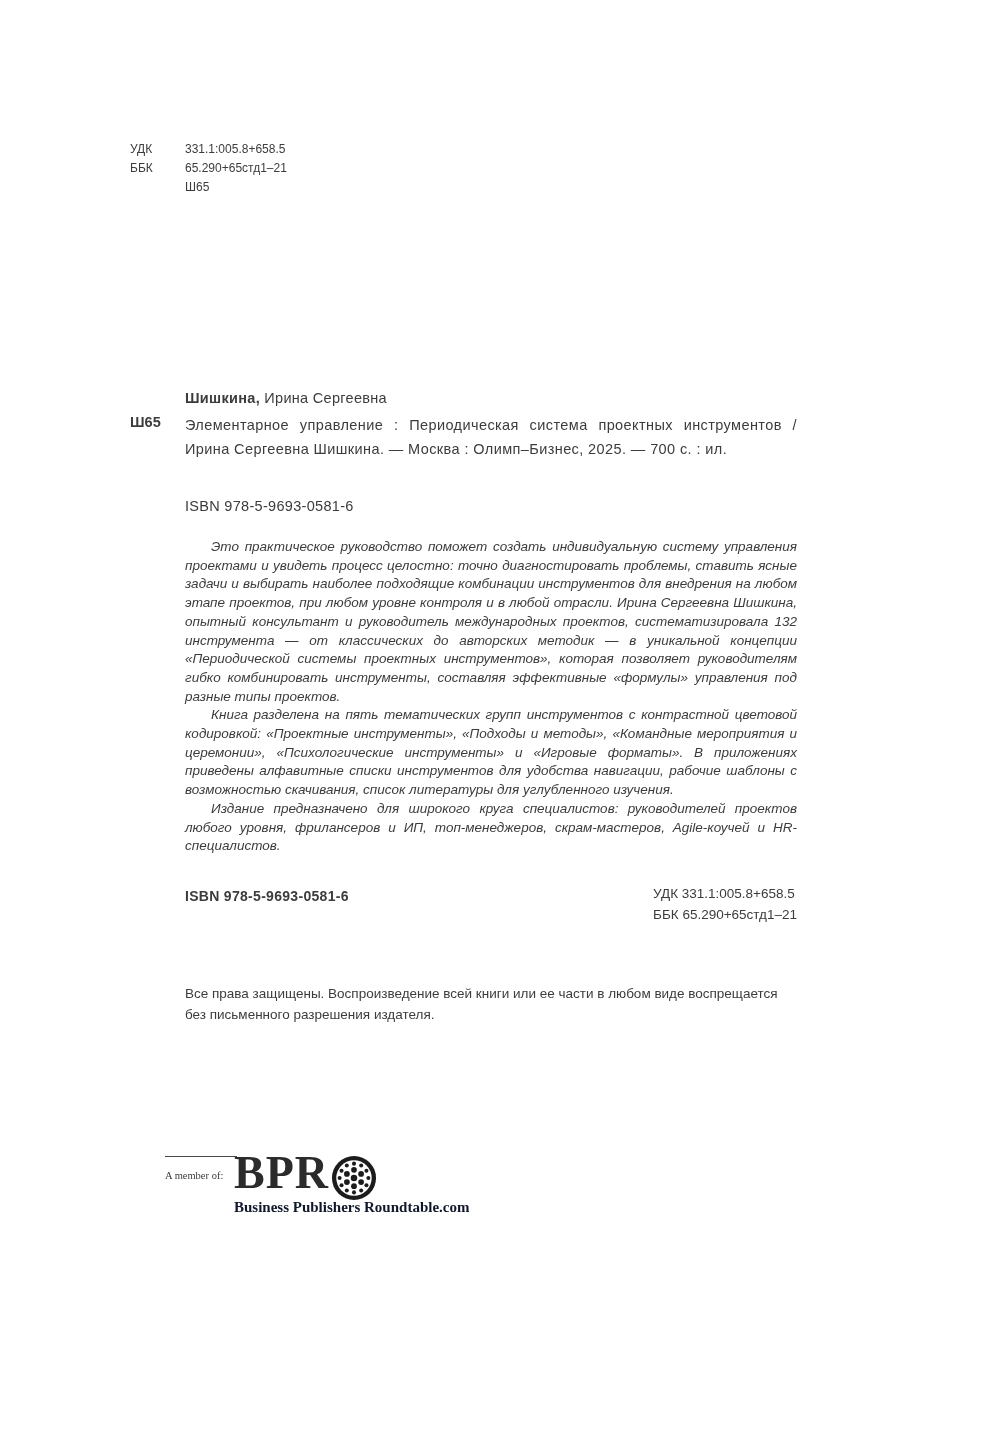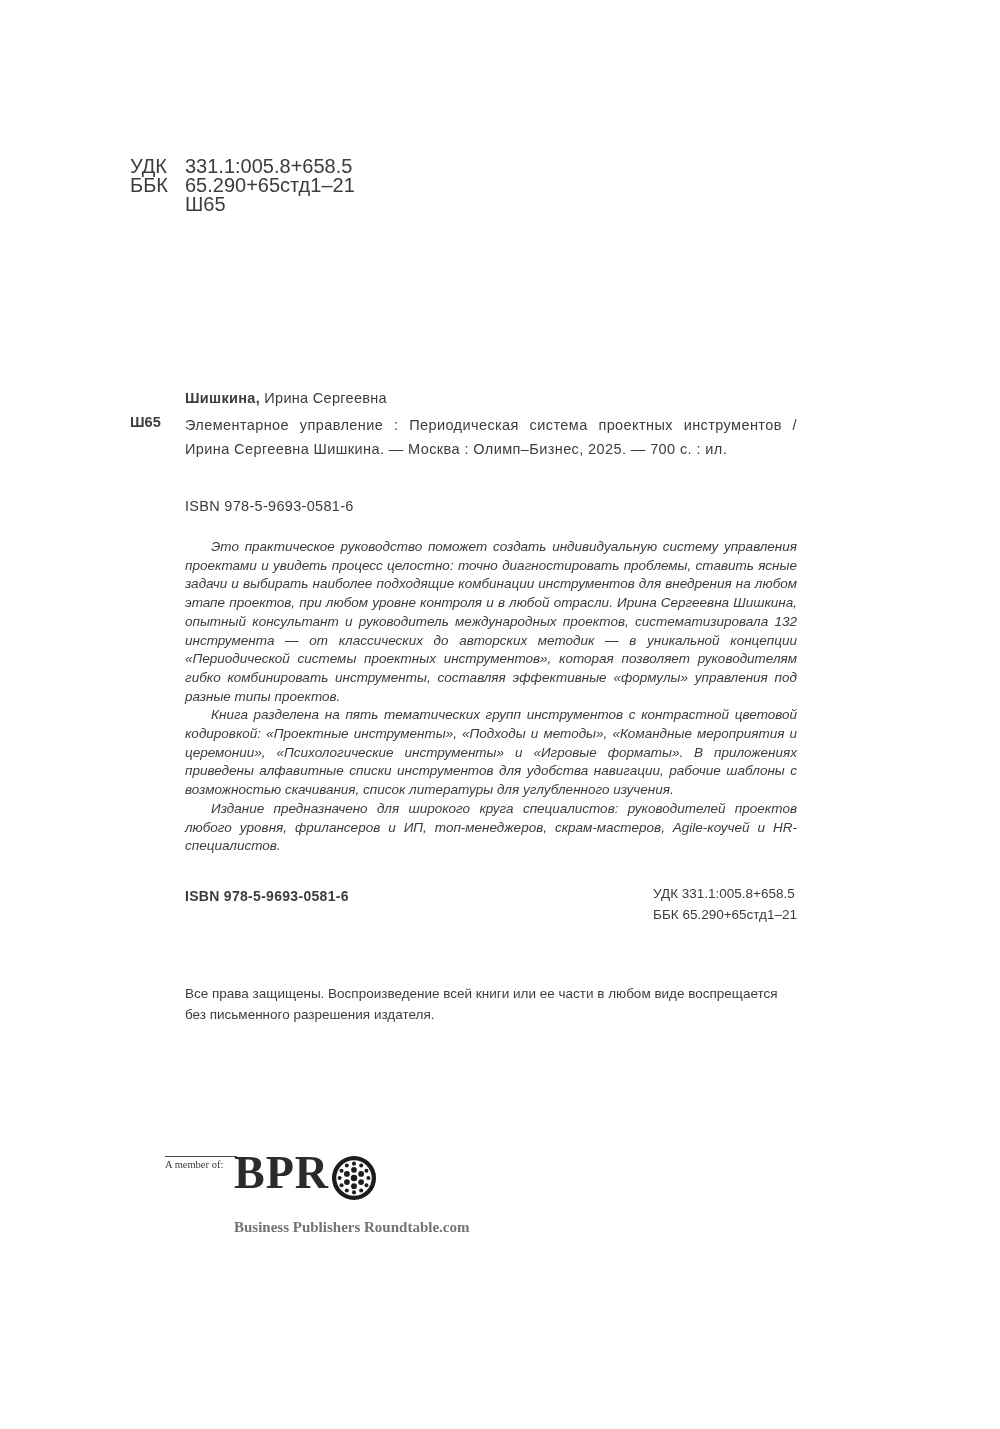--- a/index.html
+++ b/index.html
@@ -9,21 +9,21 @@
     width: 1000px;
     height: 1429px;
     background: #ffffff;
     font-family: "Liberation Sans", sans-serif;
     color: #3c3c3c;
     overflow: hidden;
   }
   .abs { position: absolute; }
 
   
-  .head-codes { left: 130px; top: 140px; font-size: 20px; line-height: 19px; margin-top: 17px; }
+  .head-codes { left: 130px; top: 140px; font-size: 12px; line-height: 19px; }
   .head-codes .row { display: flex; }
   .head-codes .lbl { width: 55px; }
 
   
   .author-line { left: 185px; top: 390px; font-size: 14.5px; letter-spacing: 0.3px; }
   .author-line b { font-weight: bold; }
   .margin-code { left: 130px; top: 414px; font-size: 14.5px; font-weight: bold; }
   .catalog-desc {
     left: 185px; top: 414px; width: 612px;
     font-size: 14.5px; line-height: 23.5px;
@@ -47,41 +47,40 @@
   
   .rights { left: 185px; top: 983px; width: 612px; font-size: 13.5px; line-height: 21px; }
 
   
   .member-label {
     left: 165px; top: 1156px;
     width: 72px;
     font-family: "Liberation Serif", serif;
     font-size: 10.5px;
     border-top: 1px solid #4a4a4a;
-    padding-top: 2px;
+    padding-top: 13px;
     color: #3c3c3c;
     white-space: nowrap;
   }
   .bpr-name {
     left: 234px; top: 1150px;
     font-family: "Liberation Serif", serif;
     font-weight: bold;
     font-size: 46px;
     line-height: 46px;
     letter-spacing: 1px;
     color: #2b2b2b;
   }
   .bpr-rosette { left: 331px; top: 1155px; width: 46px; height: 46px; }
   .bpr-caption {
     left: 234px; top: 1199px;
     font-family: "Liberation Serif", serif;
     font-weight: bold;
     font-size: 15px;
-    color: #737373;
-    margin-top: 20px;
+    color: #0f172a;
   }
 
   
   .copyright { left: 165px; top: 1265px; font-size: 13px; line-height: 22px; }
 </style>
 </head>
 <body>
 
 <div class="page">
 

